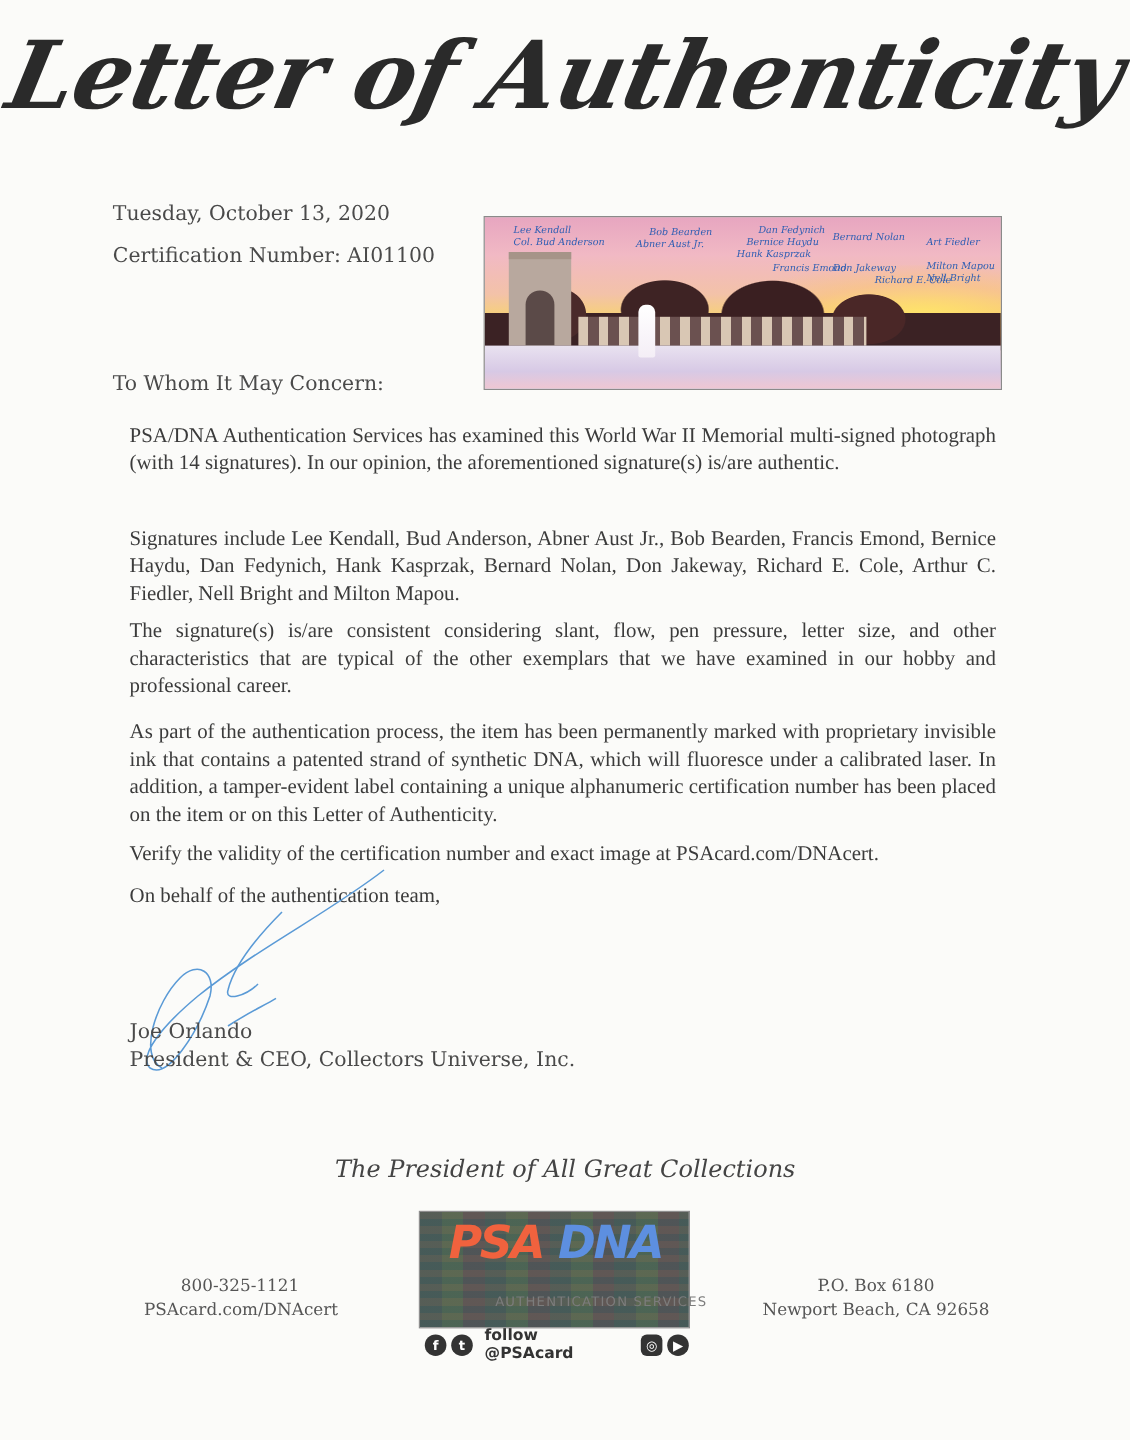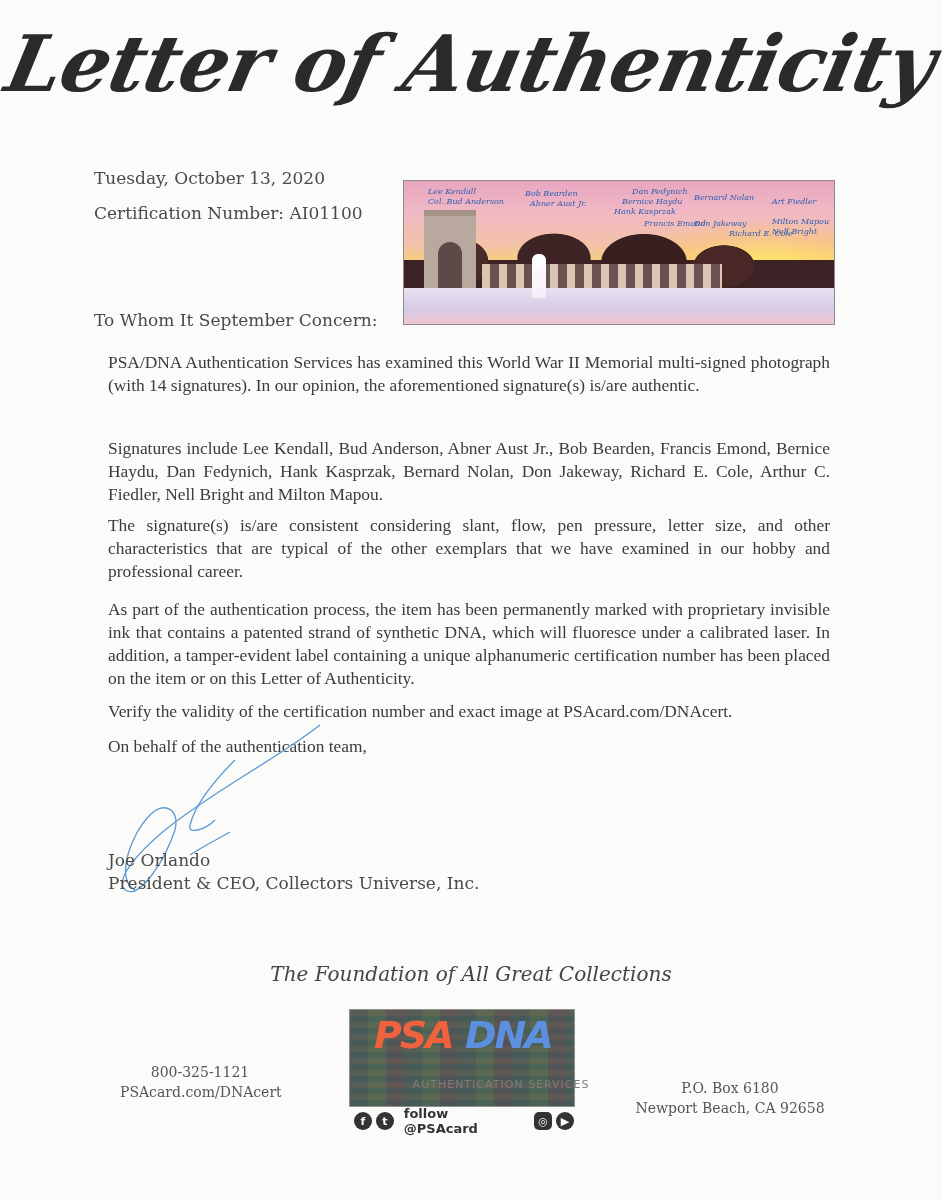--- a/index.html
+++ b/index.html
@@ -78,21 +78,21 @@
     position: absolute; left: 95px; top: 720px; width: 240px; height: 180px; pointer-events: none;
   }
   .signer { position: absolute; left: 108px; font-size: 17px; color: #4a4a4a; font-family: "DejaVu Serif", serif; }
   #signer-name { top: 850px; }
   #signer-title { top: 873px; }
   .tagline {
     position: absolute; left: 0; top: 962px; width: 942px; text-align: center;
     font-family: "DejaVu Serif", serif; font-style: italic; font-size: 20px; color: #444;
   }
   .contact-left { position: absolute; left: 120px; top: 1062px; width: 160px; text-align: center; font-size: 14px; line-height: 20px; color: #555; font-family: "DejaVu Serif", serif; }
-  .contact-right { position: absolute; left: 630px; top: 1062px; width: 200px; text-align: center; font-size: 14px; line-height: 20px; color: #555; font-family: "DejaVu Serif", serif; margin-top: 16px; }
+  .contact-right { position: absolute; left: 630px; top: 1062px; width: 200px; text-align: center; font-size: 14px; line-height: 20px; color: #555; font-family: "DejaVu Serif", serif; }
   .logo {
     position: absolute; left: 349px; top: 1009px; width: 224px; height: 96px;
     background:
       repeating-linear-gradient(0deg, rgba(60,90,70,0.35) 0 6px, rgba(110,100,60,0.3) 6px 12px),
       repeating-linear-gradient(90deg, #4c5b62 0 18px, #556a5c 18px 36px, #5a5260 36px 54px);
     border: 1px solid #8e8e8e;
   }
   .logo .psa, .logo .dna {
     position: absolute; top: 3px; font-family: "DejaVu Sans", sans-serif; font-weight: bold;
     font-size: 38px; letter-spacing: -2px; font-style: italic;
@@ -125,54 +125,54 @@
 <div class="photo">
   <div class="sky-glow"></div>
   <div class="trees"></div>
   <div class="arch"></div>
   <div class="pillars"></div>
   <div class="pool"></div>
   <div class="fountain"></div>
   <div class="sigs">
     <span class="sig" style="left:24px;top:6px">Lee Kendall</span>
     <span class="sig" style="left:24px;top:16px">Col. Bud Anderson</span>
-    <span class="sig" style="left:121px;top:8px">Bob Bearden</span>
+    <span class="sig" style="left:137px;top:8px">Bob Bearden</span>
     <span class="sig" style="left:126px;top:18px">Abner Aust Jr.</span>
     <span class="sig" style="left:228px;top:6px">Dan Fedynich</span>
     <span class="sig" style="left:218px;top:16px">Bernice Haydu</span>
     <span class="sig" style="left:210px;top:26px">Hank Kasprzak</span>
     <span class="sig" style="left:240px;top:38px">Francis Emond</span>
     <span class="sig" style="left:290px;top:12px">Bernard Nolan</span>
     <span class="sig" style="left:290px;top:38px">Don Jakeway</span>
     <span class="sig" style="left:325px;top:48px">Richard E. Cole</span>
     <span class="sig" style="left:368px;top:16px">Art Fiedler</span>
     <span class="sig" style="left:368px;top:36px">Milton Mapou</span>
     <span class="sig" style="left:368px;top:46px">Nell Bright</span>
   </div>
 </div>
 
-<div class="meta" id="salute">To Whom It September Concern:</div>
+<div class="meta" id="salute">To Whom It May Concern:</div>
 
 <p class="para" id="p1" style="margin:0">PSA/DNA Authentication Services has examined this World War II Memorial multi-signed photograph (with 14 signatures). In our opinion, the aforementioned signature(s) is/are authentic.</p>
 <p class="para" id="p2" style="margin:0">Signatures include Lee Kendall, Bud Anderson, Abner Aust Jr., Bob Bearden, Francis Emond, Bernice Haydu, Dan Fedynich, Hank Kasprzak, Bernard Nolan, Don Jakeway, Richard E. Cole, Arthur C. Fiedler, Nell Bright and Milton Mapou.</p>
 <p class="para" id="p3" style="margin:0">The signature(s) is/are consistent considering slant, flow, pen pressure, letter size, and other characteristics that are typical of the other exemplars that we have examined in our hobby and professional career.</p>
 <p class="para" id="p4" style="margin:0">As part of the authentication process, the item has been permanently marked with proprietary invisible ink that contains a patented strand of synthetic DNA, which will fluoresce under a calibrated laser. In addition, a tamper-evident label containing a unique alphanumeric certification number has been placed on the item or on this Letter of Authenticity.</p>
 <p class="para" id="p5" style="margin:0">Verify the validity of the certification number and exact image at PSAcard.com/DNAcert.</p>
 <p class="para" id="p6" style="margin:0">On behalf of the authentication team,</p>
 
 <svg class="signature" viewBox="0 0 240 180">
   <path d="M225 5 C180 40, 120 70, 70 110 C40 135, 20 160, 30 170 C45 180, 70 140, 80 110 C85 90, 70 80, 55 95 C35 115, 20 160, 40 170" fill="none" stroke="#5a9ad6" stroke-width="1.3"></path>
   <path d="M140 40 C120 60, 100 85, 95 105 C92 115, 110 110, 120 100" fill="none" stroke="#5a9ad6" stroke-width="1.3"></path>
   <path d="M95 135 C110 125, 125 118, 135 112" fill="none" stroke="#5a9ad6" stroke-width="1.3"></path>
 </svg>
 
 <div class="signer" id="signer-name">Joe Orlando</div>
 <div class="signer" id="signer-title">President &amp; CEO, Collectors Universe, Inc.</div>
 
-<div class="tagline">The Foundation of All Great Collections</div>
+<div class="tagline">The President of All Great Collections</div>
 
 <div class="contact-left">
   <div>800-325-1121</div>
   <div>PSAcard.com/DNAcert</div>
 </div>
 
 <div class="logo">
   <span class="psa">PSA</span>
   <span class="dna">DNA</span>
   <div class="auth">AUTHENTICATION SERVICES</div>

